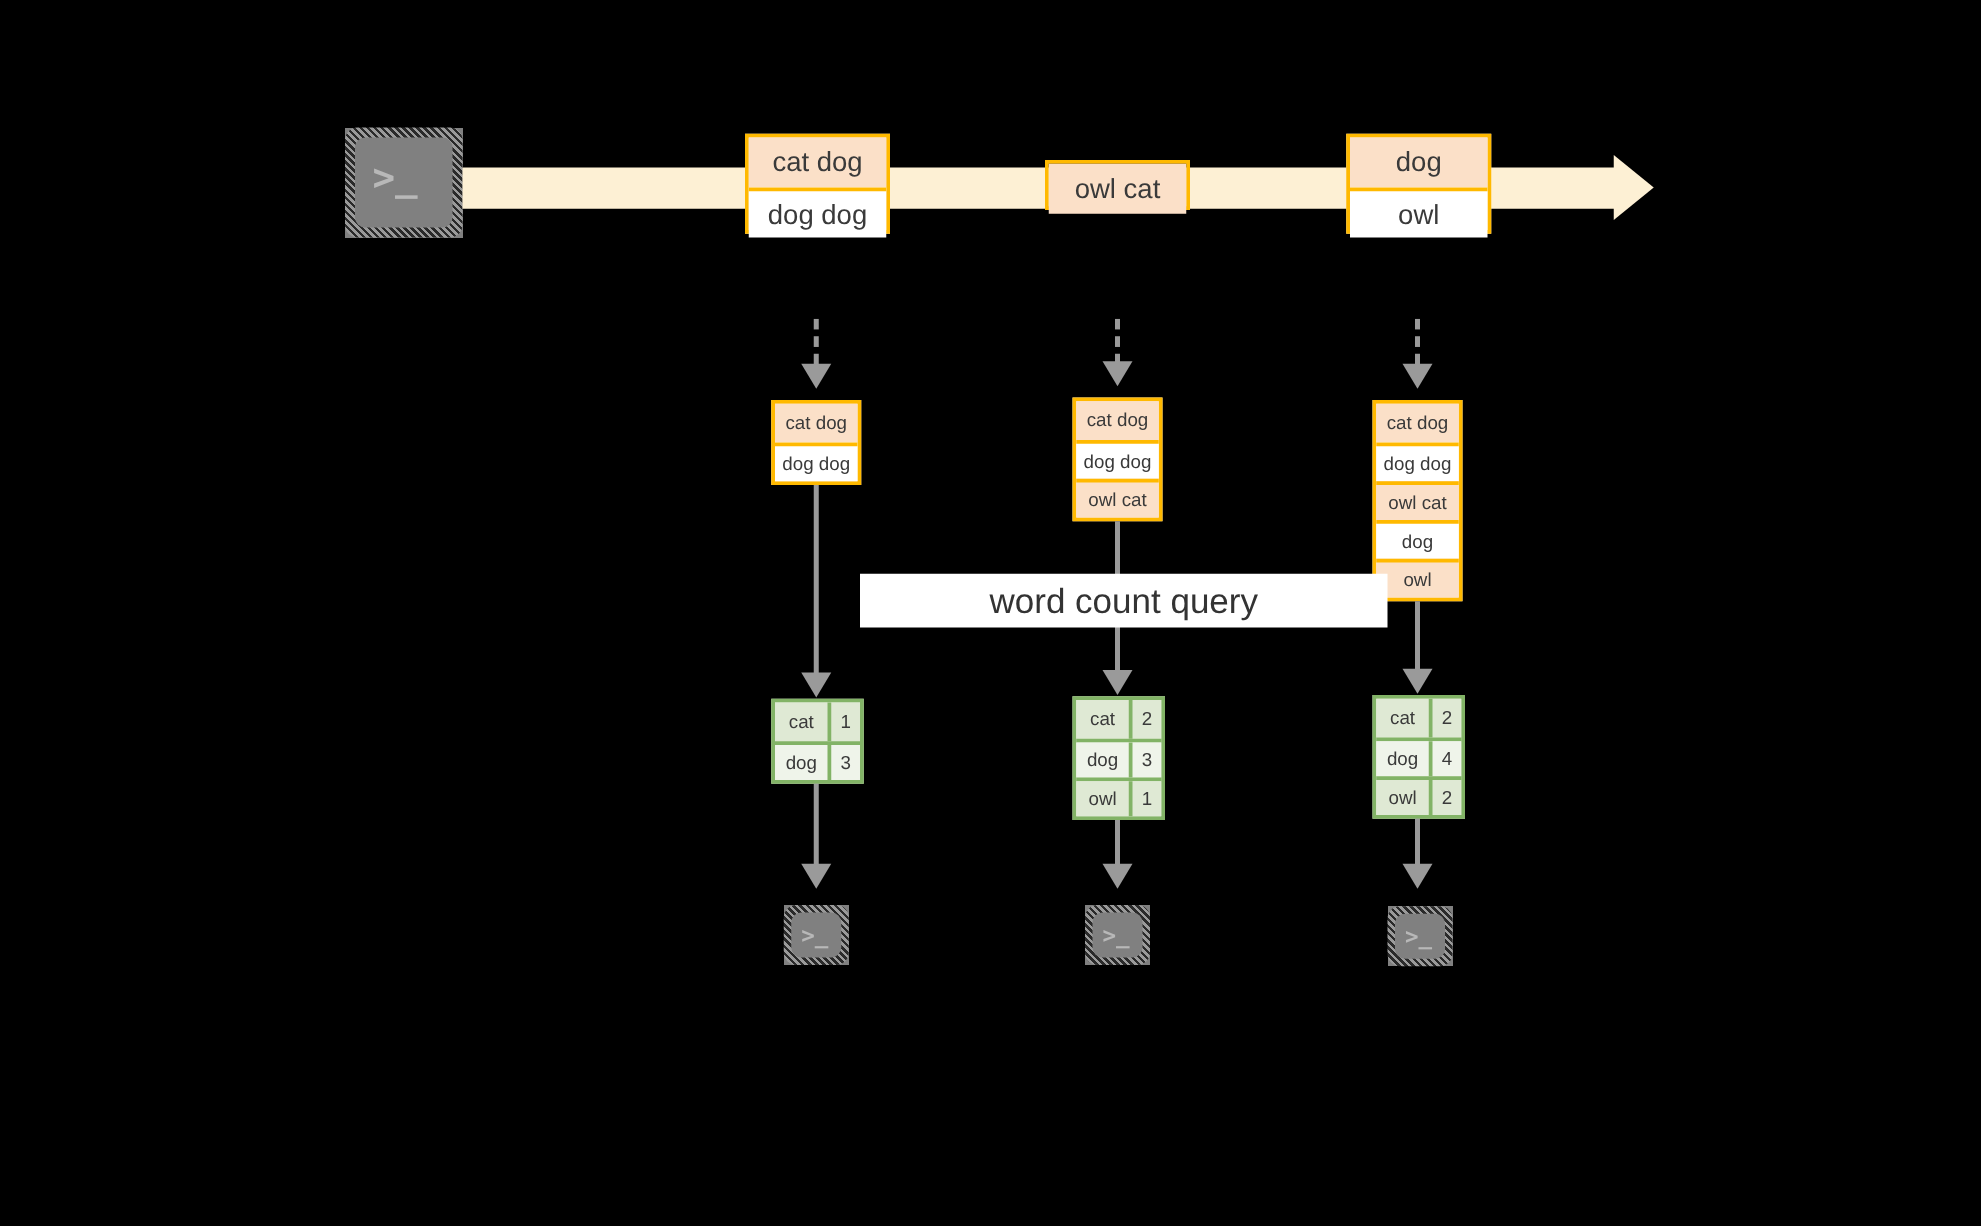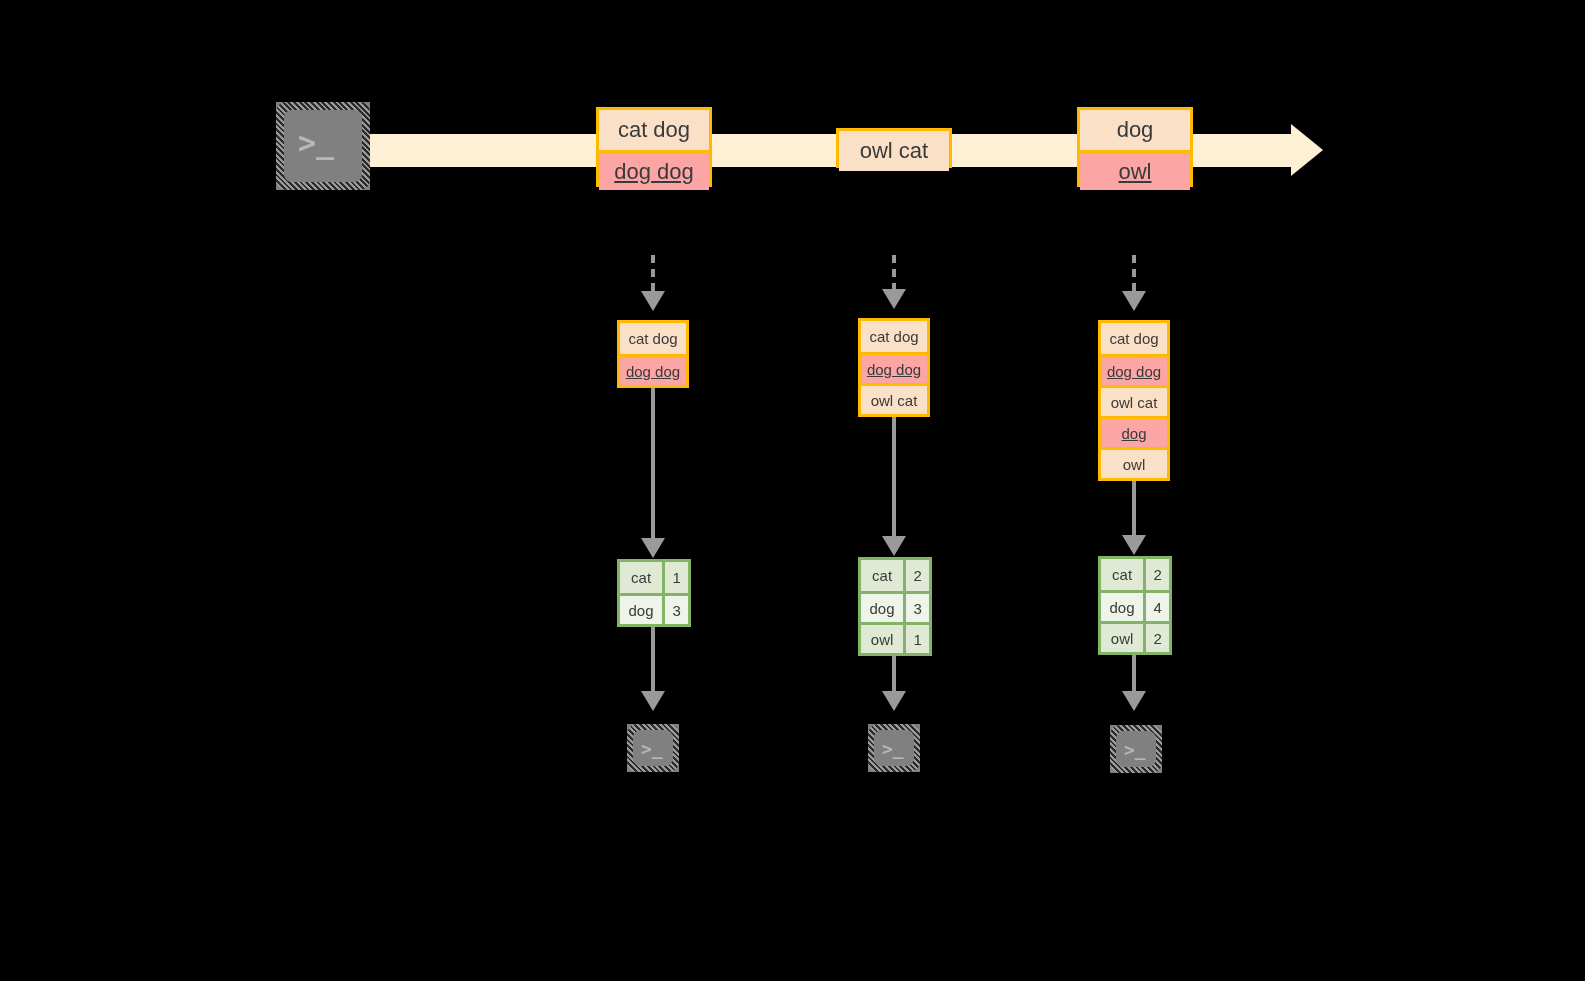--- a/index.html
+++ b/index.html
@@ -69,21 +69,21 @@
   }
   .rec-row {
     box-sizing: border-box;
     display: flex;
     align-items: center;
     justify-content: center;
     color: #3a3a3a;
     white-space: nowrap;
   }
   .rec-row.dark  { background: #fbe0c8; }
-  .rec-row.light { background: #fca5a5; text-decoration: underline; }
+  .rec-row.light { background: #ffffff; }
   .rec-row.sep   { border-top: 3px solid #ffb900; }
 
   
   .rec-top .rec-row { height: 40px; font-size: 22px; }
 
   
   .rec-batch .rec-row { height: 31px; font-size: 15px; }
 
   
   .rec-single .rec-row { height: 40px; font-size: 22px; }
@@ -274,14 +274,15 @@
 
   <div class="conn-line" style="left:1132px; top:655px; height:38px;"></div>
   <div class="conn-head" style="left:1122px; top:691px;"></div>
 
   <div class="terminal" style="left:1102px; top:717px; width:68px; height:64px;">
     <div class="terminal-hatch"></div>
     <div class="terminal-inner" style="left:6px; top:6px; right:6px; bottom:6px;"></div>
     <div class="terminal-glyph" style="left:14px; top:16px; font-size:18px;">&gt;_</div>
   </div>
 
+  <div class="query-label" style="left:688px; top:459px; width:422px; height:43px; font-size:28px;">word count query</div>
 
 </div>
 
 </body></html>

